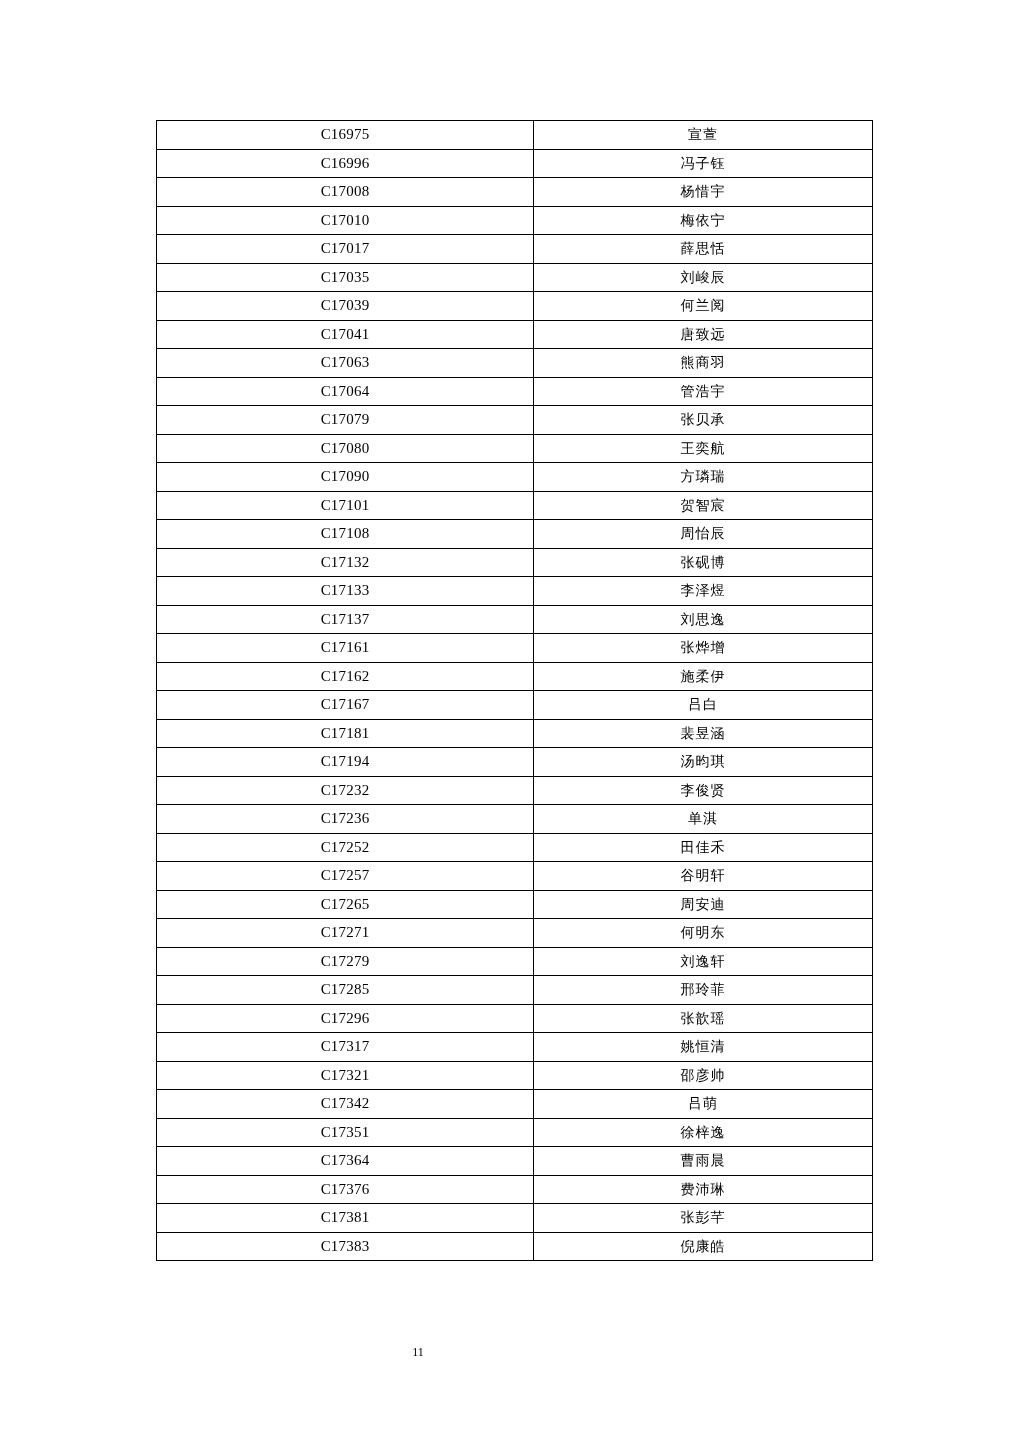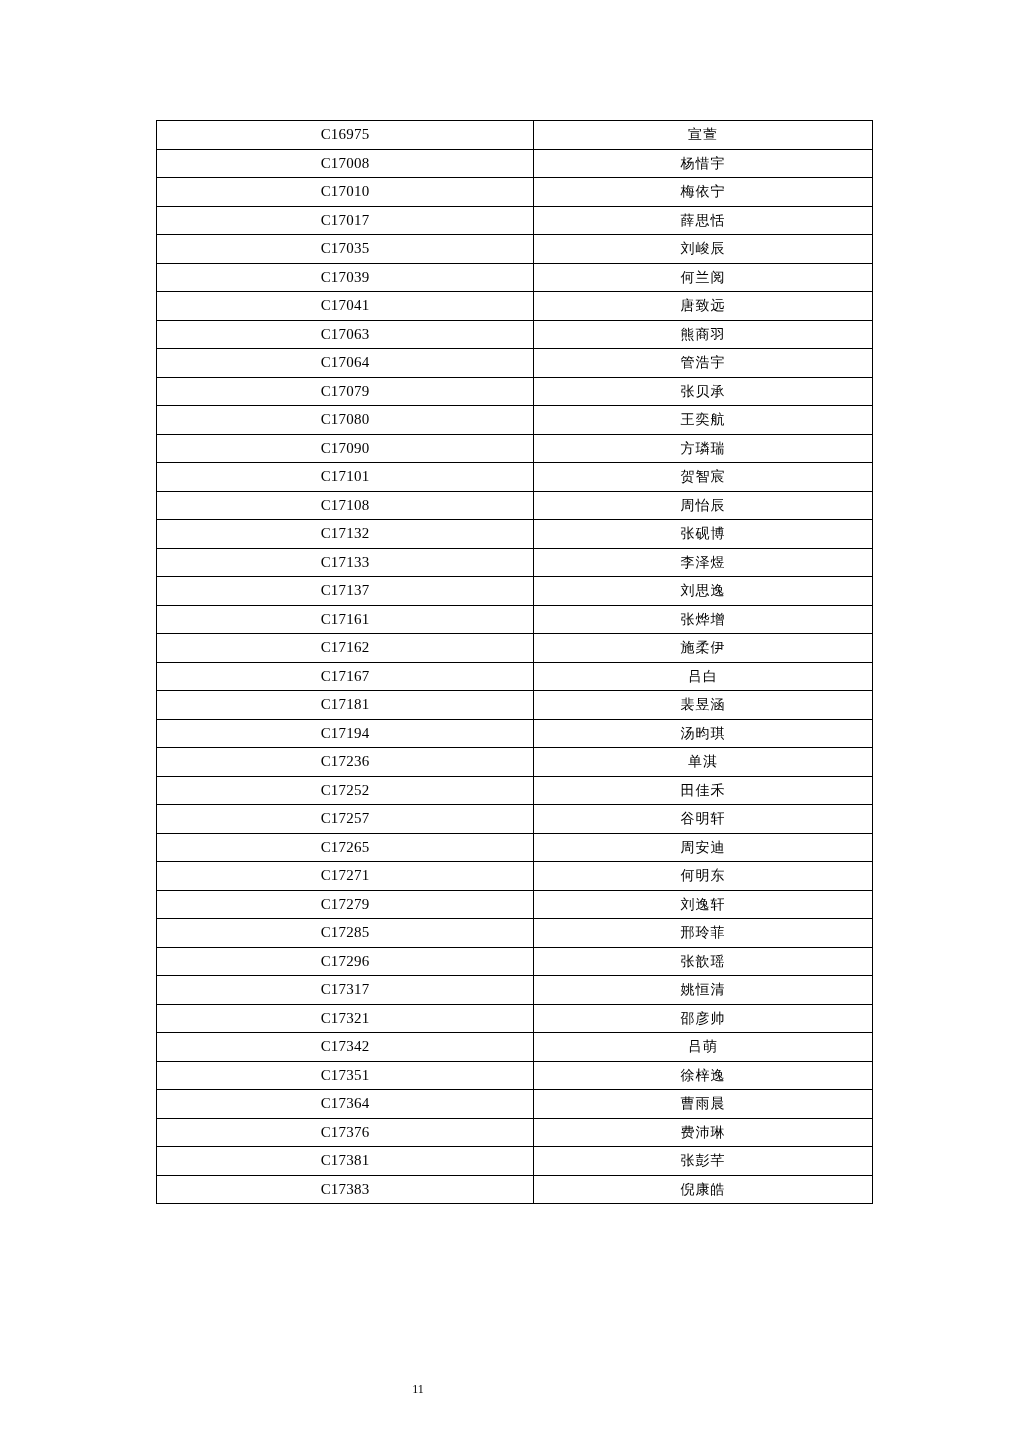--- a/index.html
+++ b/index.html
@@ -57,36 +57,39 @@
     margin-top: 39px;
   }
   .page-number {
     position: absolute;
     left: 0;
     right: 0;
     top: 1345px;
     text-align: center;
     font-size: 12px;
     font-family: "Liberation Serif", serif;
-    margin-top: 37px;
   }
 </style>
 </head>
 <body>
 
 <div class="page">
 
   <div class="table-wrap">
     <table class="roster">
       <tbody>
           <tr>
             <td class="col-id">C16975</td>
             <td class="col-name">宣萱</td>
           </tr>
           <tr>
+            <td class="col-id">C16996</td>
+            <td class="col-name">冯子钰</td>
+          </tr>
+          <tr>
             <td class="col-id">C17008</td>
             <td class="col-name">杨惜宇</td>
           </tr>
           <tr>
             <td class="col-id">C17010</td>
             <td class="col-name">梅依宁</td>
           </tr>
           <tr>
             <td class="col-id">C17017</td>
             <td class="col-name">薛思恬</td>
@@ -155,20 +158,24 @@
             <td class="col-id">C17167</td>
             <td class="col-name">吕白</td>
           </tr>
           <tr>
             <td class="col-id">C17181</td>
             <td class="col-name">裴昱涵</td>
           </tr>
           <tr>
             <td class="col-id">C17194</td>
             <td class="col-name">汤昀琪</td>
+          </tr>
+          <tr>
+            <td class="col-id">C17232</td>
+            <td class="col-name">李俊贤</td>
           </tr>
           <tr>
             <td class="col-id">C17236</td>
             <td class="col-name">单淇</td>
           </tr>
           <tr>
             <td class="col-id">C17252</td>
             <td class="col-name">田佳禾</td>
           </tr>
           <tr>

